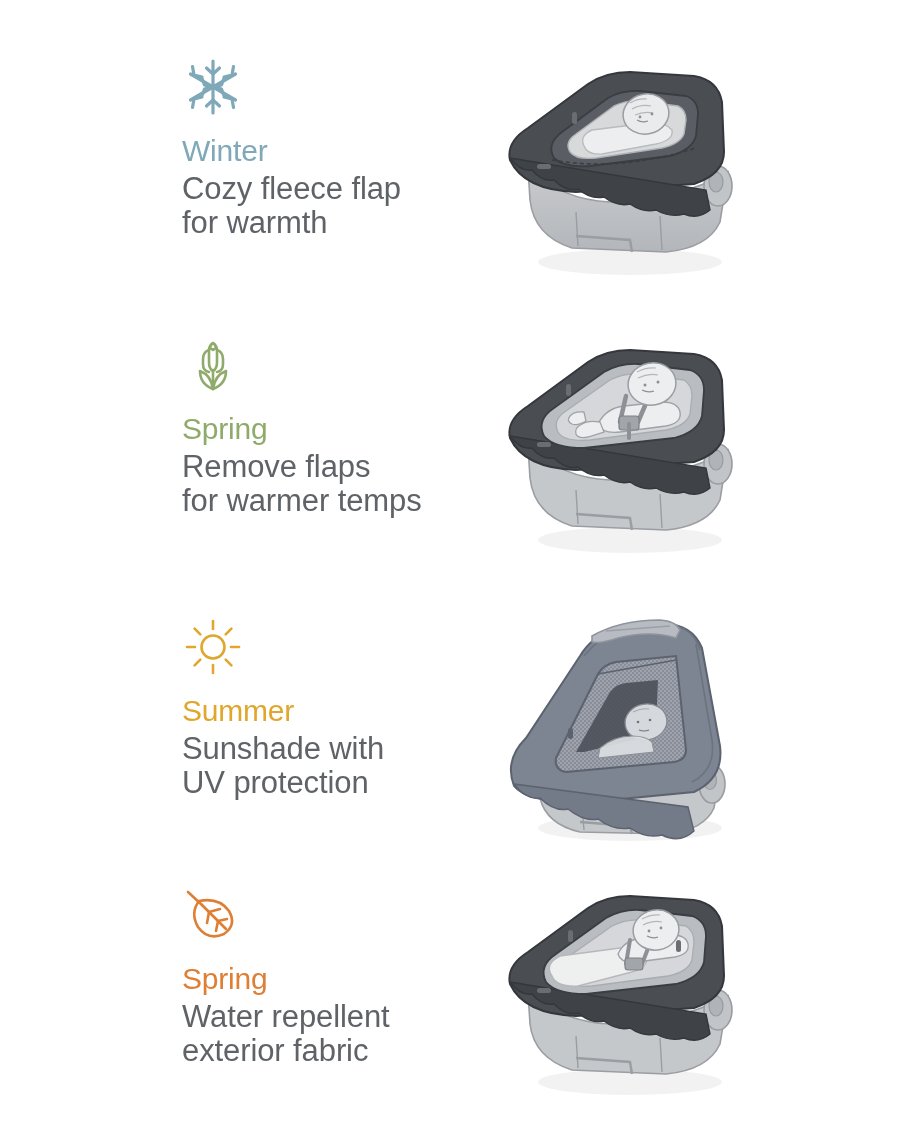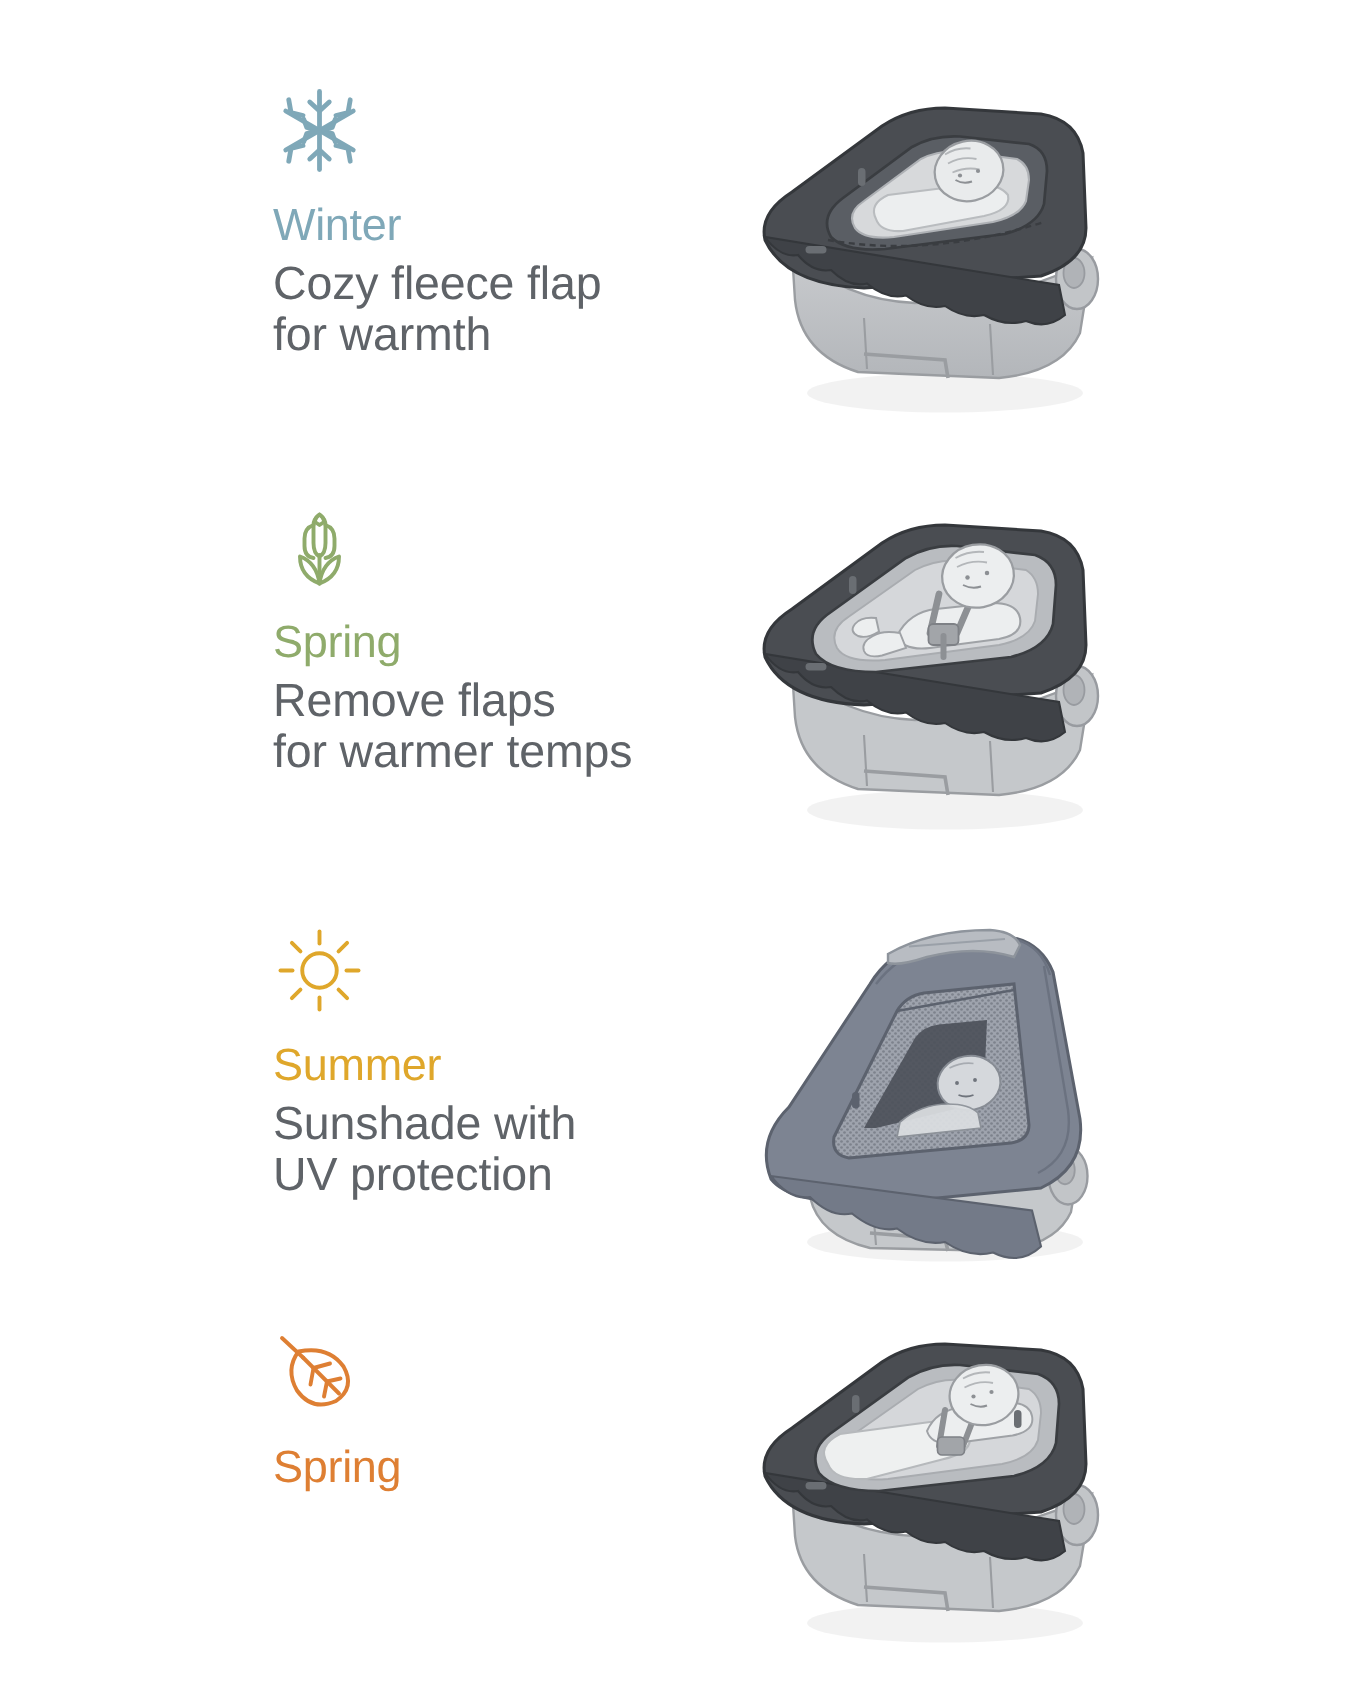--- a/index.html
+++ b/index.html
@@ -290,20 +290,22 @@
             <line x1="6" y1="8" x2="20" y2="21"></line>
             <line x1="20" y1="21" x2="44" y2="45"></line>
             <line x1="27" y1="28" x2="38" y2="25"></line>
             <line x1="27" y1="28" x2="25" y2="39"></line>
             <line x1="36" y1="37" x2="45" y2="35"></line>
             <line x1="36" y1="37" x2="34" y2="47"></line>
           </g>
         </svg>
       </span>
       <span class="season-label" style="color: rgb(222, 127, 51);">Spring</span>
+      <span class="season-desc">Water repellent
+exterior fabric</span>
     </div>
 
     <div class="season-art">
       <svg width="300" height="250" viewBox="0 0 300 250">
         <ellipse cx="150" cy="214" rx="92" ry="13" fill="#000" opacity="0.05"></ellipse>
         <path d="M48 124 L50 156 Q54 190 92 202 L186 206 Q228 202 240 176 L248 128 Q200 154 130 156 Q82 154 48 124 Z" fill="#c5c8cb" stroke="#9a9da1" stroke-width="1.6"></path>
         <path d="M96 168 L98 200 M180 170 L182 204" stroke="#9a9da1" stroke-width="1.4" fill="none"></path>
         <path d="M96 190 L150 194 L152 206" stroke="#9a9da1" stroke-width="2.4" fill="none"></path>
         <ellipse cx="238" cy="142" rx="14" ry="20" fill="#c2c5c8" stroke="#989ba0" stroke-width="1.6"></ellipse>
         <ellipse cx="236" cy="138" rx="7" ry="10" fill="#b0b3b7" stroke="#989ba0" stroke-width="1.2"></ellipse>

